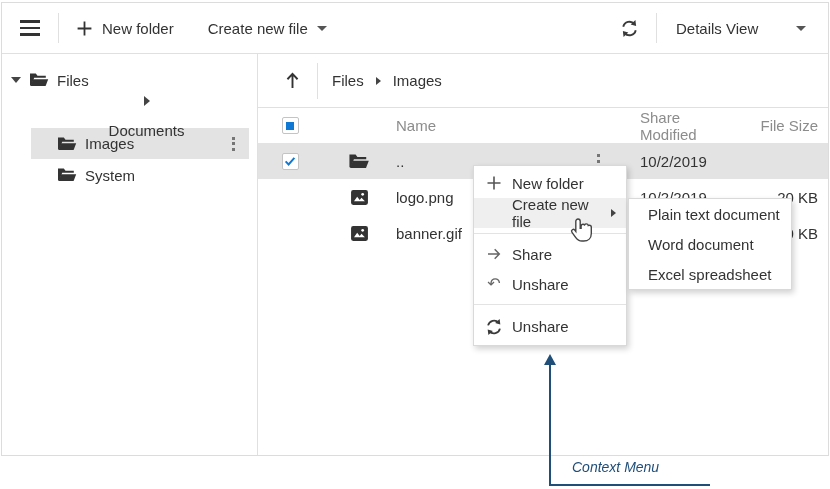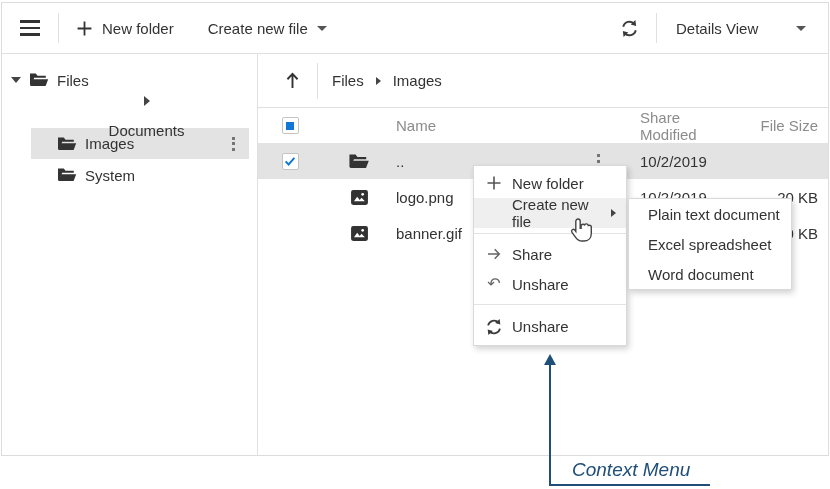--- a/index.html
+++ b/index.html
@@ -70,21 +70,21 @@
         box-shadow:2px 3px 6px rgba(0,0,0,.18);box-sizing:border-box;z-index:6;}
   .sub-item{height:30px;display:flex;align-items:center;padding-left:19px;cursor:pointer;}
   .unshare-glyph{font-family:"DejaVu Sans",sans-serif;font-size:16px;color:#666;line-height:1;}
 
   .cursor{position:absolute;left:566px;top:217px;z-index:7;pointer-events:none;}
 
   
   .ann-head{position:absolute;left:544px;top:354px;width:0;height:0;border-left:6px solid transparent;border-right:6px solid transparent;border-bottom:11px solid #1f4e79;z-index:4;}
   .ann-v{position:absolute;left:549px;top:364px;width:2px;height:121px;background:#1f4e79;z-index:4;}
   .ann-h{position:absolute;left:549px;top:484px;width:161px;height:2px;background:#1f4e79;z-index:4;}
-  .ann-label{position:absolute;left:572px;top:459px;font-style:italic;color:#1f4e79;font-size:19px;z-index:4;}
+  .ann-label{position:absolute;left:572px;top:459px;font-style:italic;color:#1f4e79;font-size:14px;z-index:4;}
 </style>
 </head>
 <body>
 
 <div class="stage">
 
   <div class="widget">
 
     <div class="toolbar">
       <button class="tb-btn tb-burger">
@@ -287,22 +287,22 @@
           <path d="M14.9 10.6 A6.1 6.1 0 0 1 4.4 13.4" fill="none" stroke="#3a3a3a" stroke-width="1.8"></path>
           <polygon points="3.4,17.0 2.7,11.4 7.9,12.9" fill="#3a3a3a"></polygon>
         </svg>
       </span>
       <span>Unshare</span>
     </div>
   </div>
 
   <div class="submenu">
     <div class="sub-item">Plain text document</div>
+    <div class="sub-item">Word document</div>
     <div class="sub-item">Excel spreadsheet</div>
-    <div class="sub-item">Word document</div>
   </div>
 
   <svg class="cursor" width="27" height="30" viewBox="0 0 26 30">
     <path fill="#fff" stroke="#444" stroke-width="1.4" d="M9.3 4.2c0-1.2 1-2.2 2.2-2.2s2.2 1 2.2 2.2v7h.9v-1.9c0-1.1.9-2 2-2 .6 0 1.1.2 1.5.6.3-.6 1-1 1.7-1 1 0 1.8.7 2 1.6.3-.2.7-.3 1-.3 1.1 0 2 .9 2 2v6.2c0 4.6-3.1 7.6-7.6 7.6h-1.8c-2.8 0-4.5-1.2-6.3-3.7l-3.6-5c-.6-.8-.5-1.9.3-2.5.8-.6 1.9-.5 2.5.3l1 1.3z"></path>
   </svg>
 
   <div class="ann-head"></div>
   <div class="ann-v"></div>
   <div class="ann-h"></div>
   <div class="ann-label">Context Menu</div>

